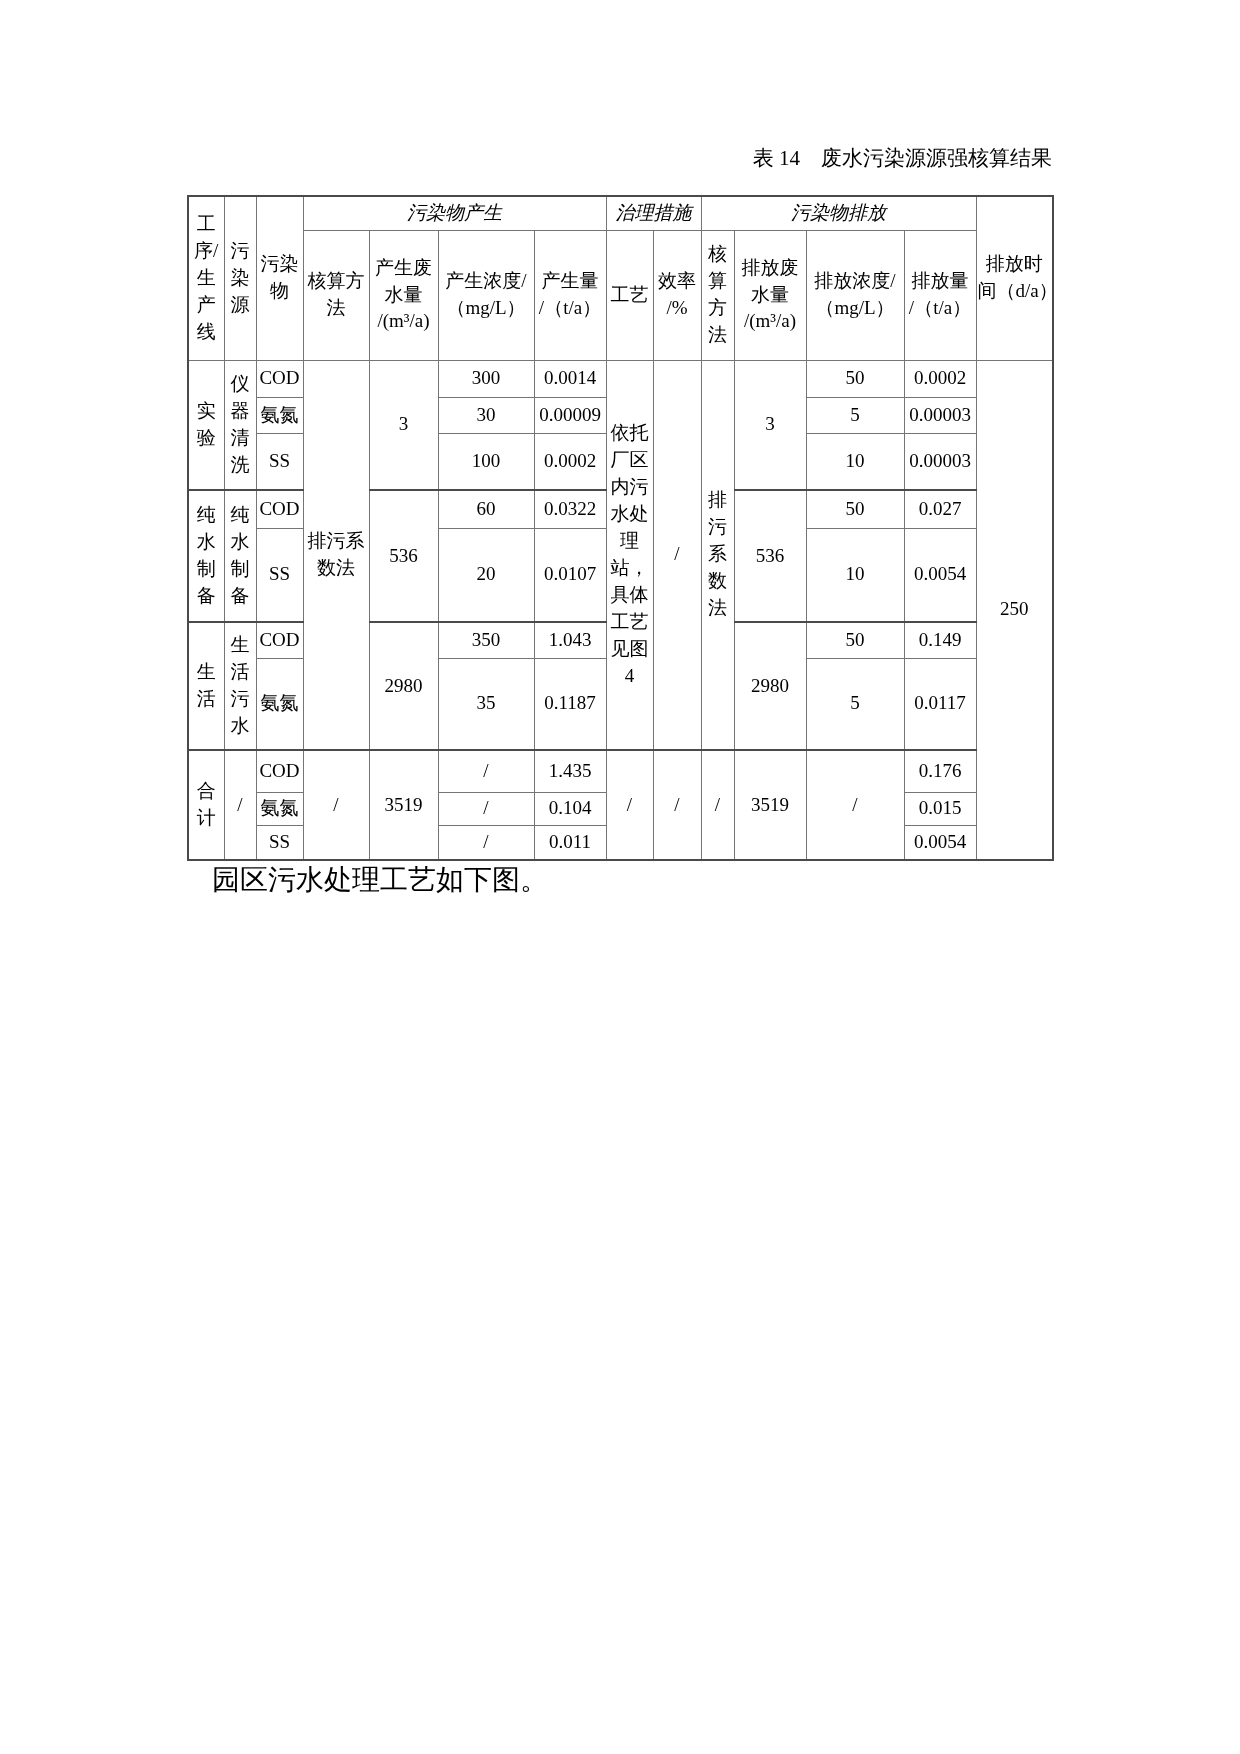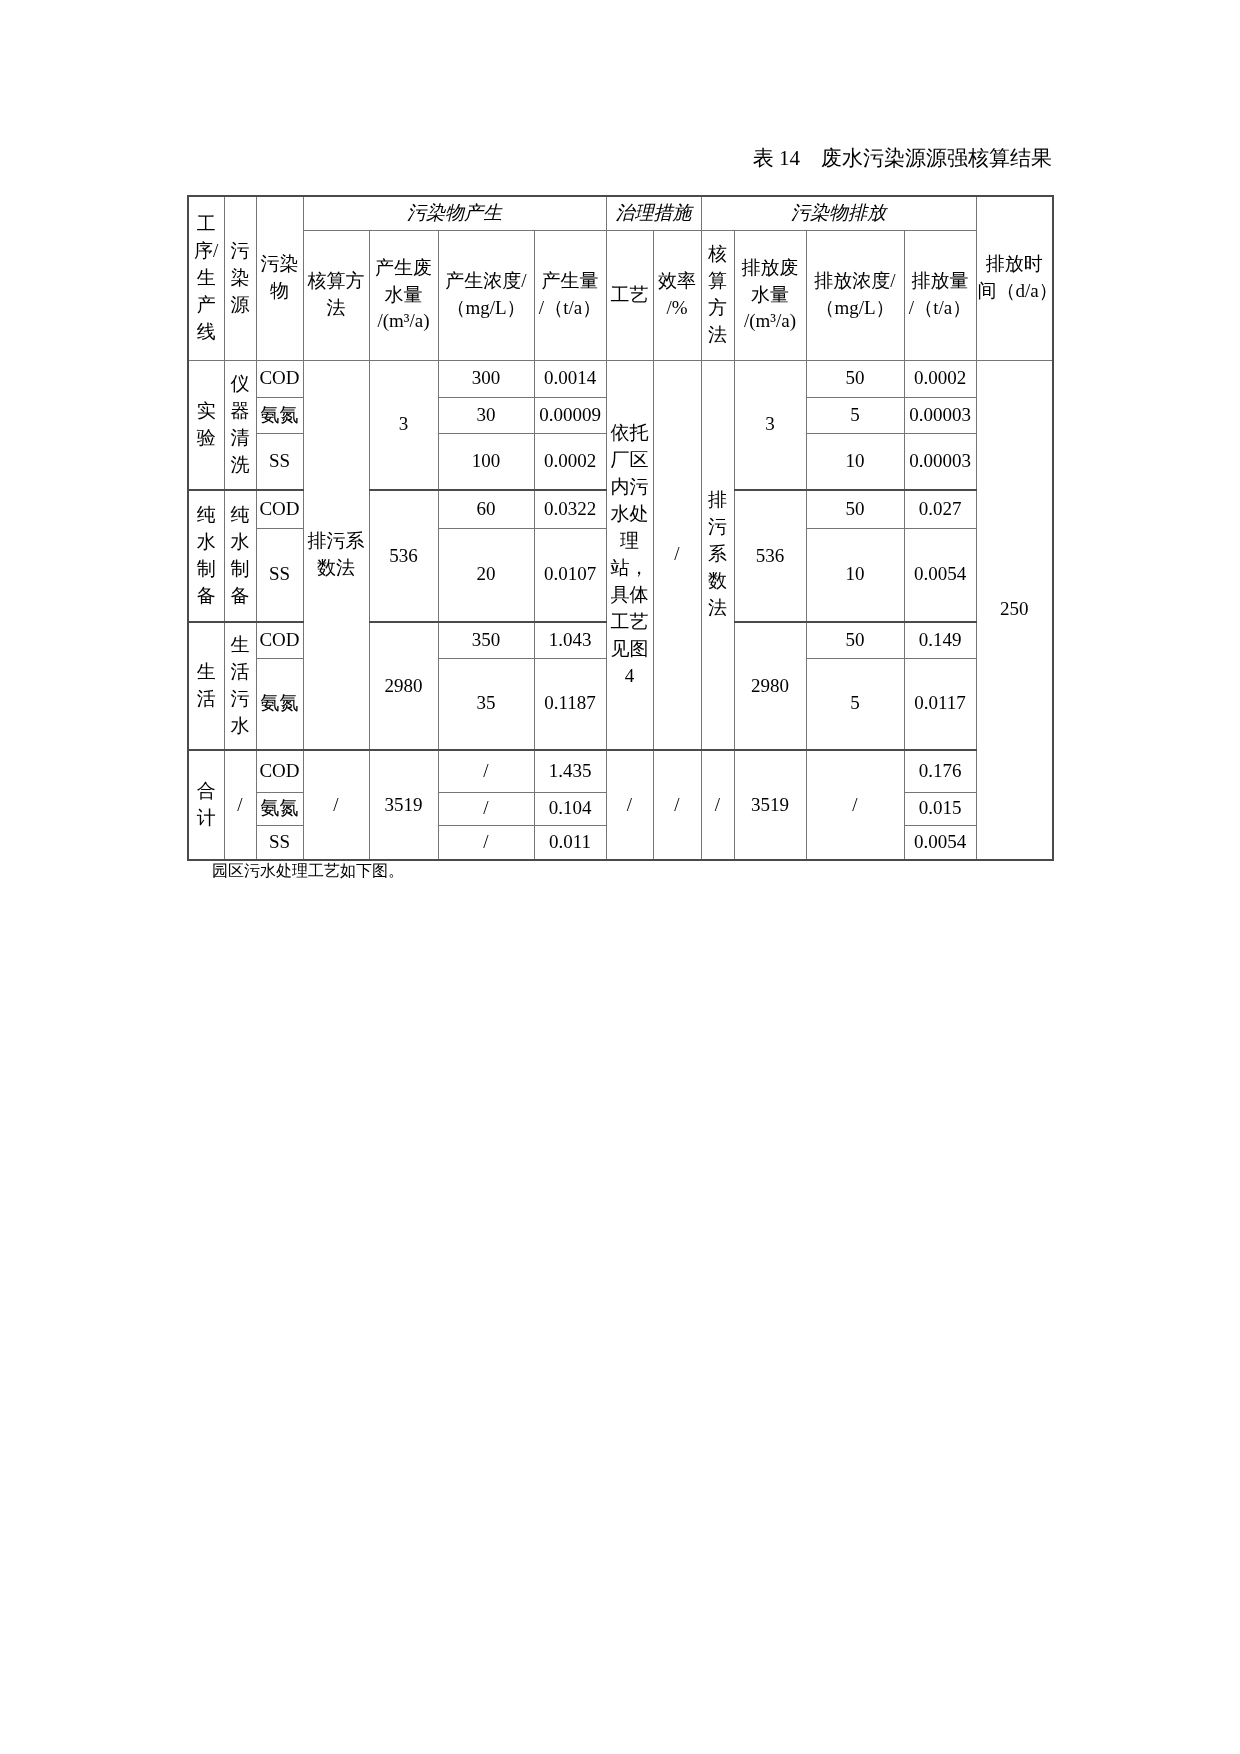--- a/index.html
+++ b/index.html
@@ -22,21 +22,21 @@
     font-size:19px;line-height:1.42;
     padding:0 1px;white-space:pre;
   }
   tr.hdr1 td{font-size:19px;}
   td.group-hdr{border-bottom:2px solid #4a4a4a;font-style:italic;}
   tr.thick-top td{border-top:2px solid #4a4a4a;}
   td.v{line-height:1.78;}
   td.hd{line-height:1.5;}
   td.proc{line-height:1.95;}
   .footer-note{
-    position:absolute;left:212px;top:861px;font-size:16px;white-space:pre;
+    position:absolute;left:212px;top:861px;font-size:28px;white-space:pre;
   }
 </style>
 </head>
 <body>
 
 <div class="title">表 14　废水污染源源强核算结果</div>
 
 <table class="doc">
   <colgroup>
     <col style="width:36px">

